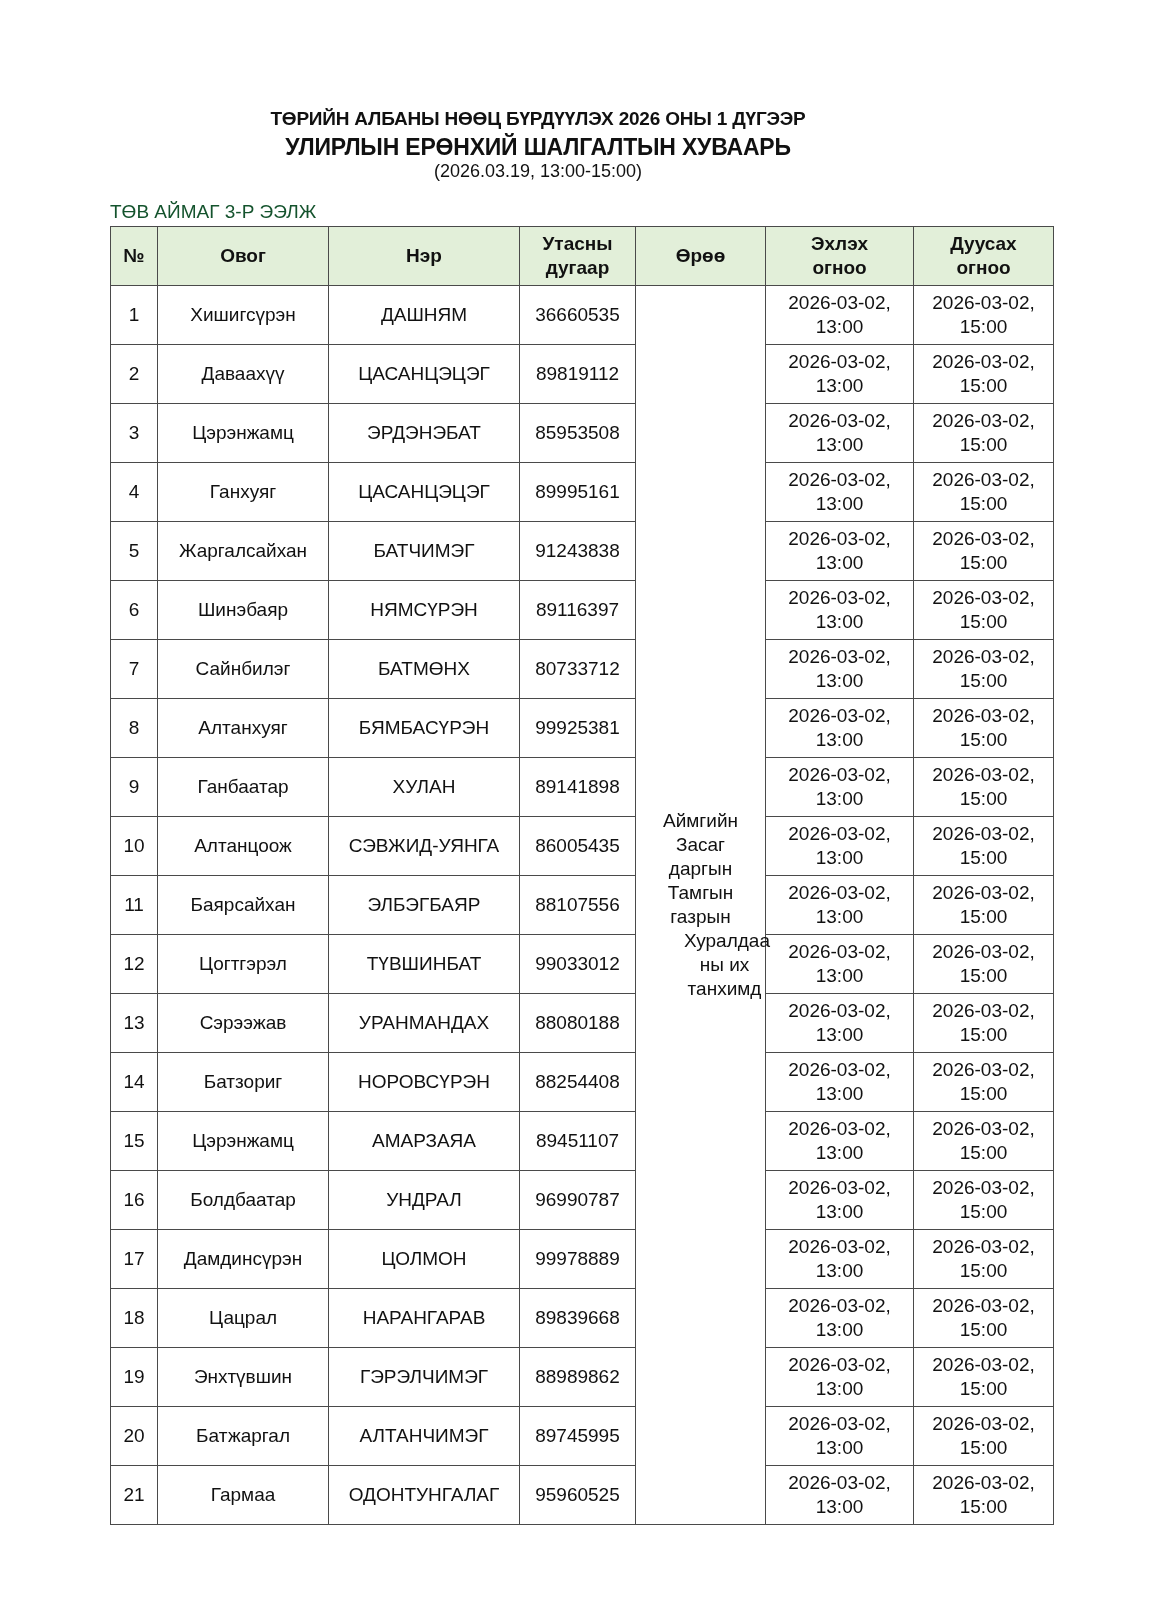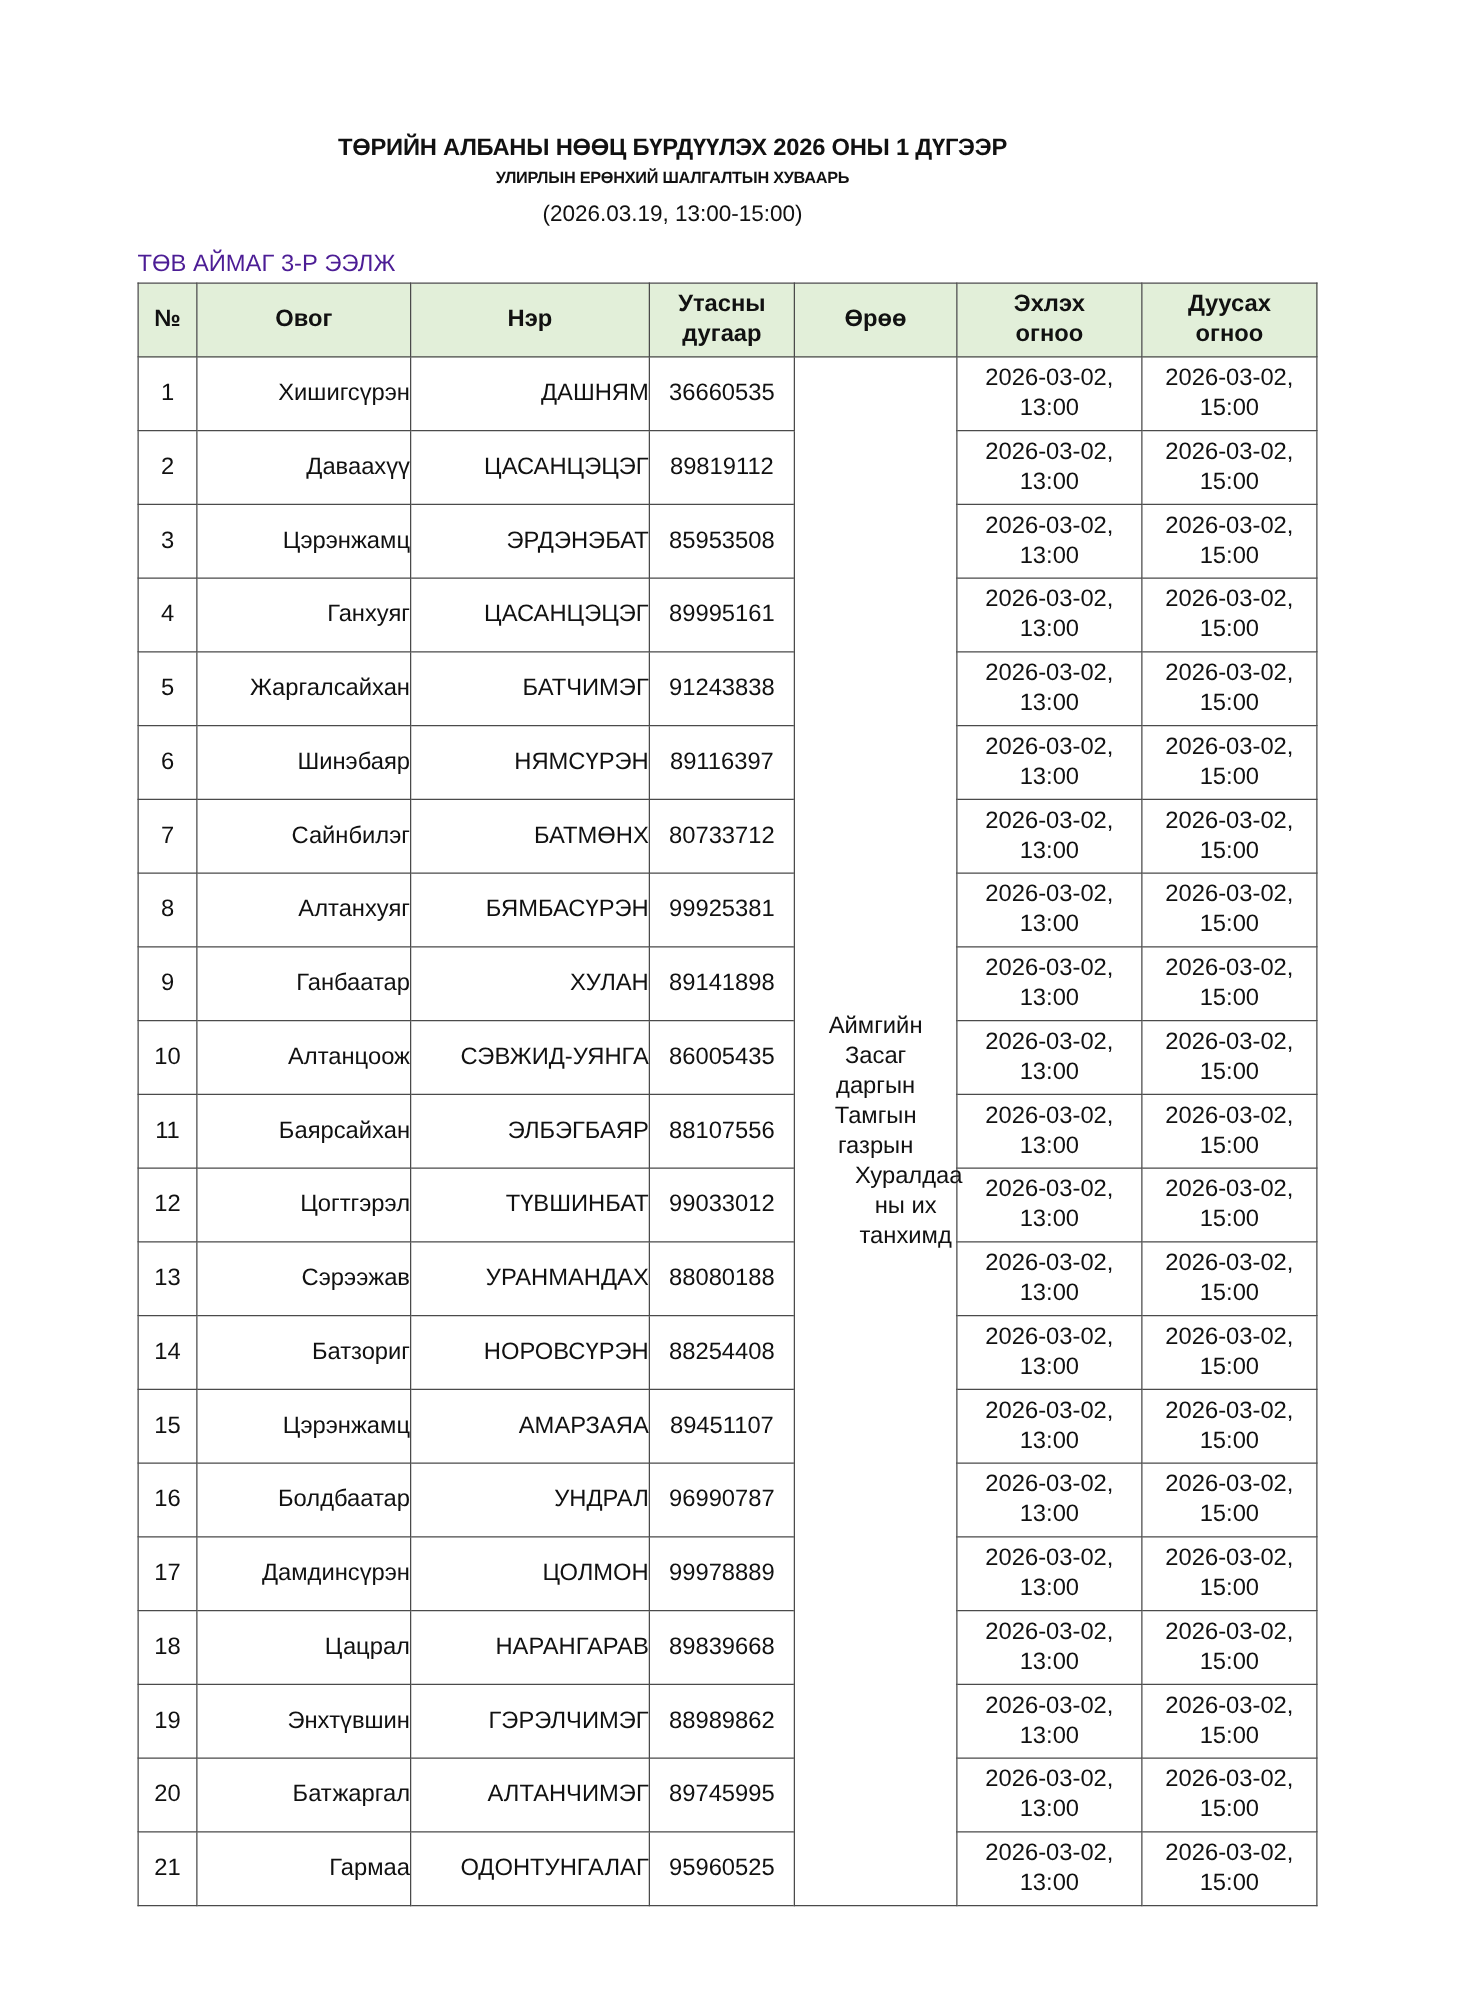--- a/index.html
+++ b/index.html
@@ -1,30 +1,30 @@
 <!DOCTYPE html>
 <html><head>
 <meta charset="utf-8">
 <style>
   html, body { margin: 0; padding: 0; background: #ffffff; }
   body { width: 1169px; height: 1600px; position: relative; overflow: hidden;
          font-family: "Liberation Sans", "DejaVu Sans", sans-serif; color: #111; }
   .title { position: absolute; left: 0; width: 1076px; text-align: center; }
   .t1 { top: 108px; font-size: 19px; font-weight: bold; letter-spacing: -0.2px; }
-  .t2 { top: 134px; font-size: 13px; font-weight: bold; letter-spacing: -0.2px; }
+  .t2 { top: 134px; font-size: 23px; font-weight: bold; letter-spacing: -0.2px; }
   .t3 { top: 161px; font-size: 18px; font-weight: normal; }
-  .section { position: absolute; left: 110px; top: 201px; font-size: 19px; color: #4c1d95; }
+  .section { position: absolute; left: 110px; top: 201px; font-size: 19px; color: #14532d; }
   table.sched { position: absolute; left: 110px; top: 226px; border-collapse: collapse;
                 table-layout: fixed; width: 943px; }
   table.sched th, table.sched td { border: 1.5px solid #4a4a4a; padding: 0; }
   table.sched th { background: #e2efd9; height: 58px; font-size: 19px; font-weight: bold;
                    text-align: center; line-height: 24px; }
   table.sched td { height: 58px; font-size: 19px; line-height: 24px; }
   td.num { text-align: center; }
-  td.surname, td.name { padding-left: 10px; text-align: right; }
+  td.surname, td.name { padding-left: 10px; text-align: center; }
   td.phone { text-align: center; }
   td.date { text-align: center; }
   td.room { text-align: center; vertical-align: middle; line-height: 24px; padding: 0 4px; }
   td.room .bold { font-weight: normal; margin-left: 48px; }
 </style>
 </head>
 <body>
 
 <div class="title t1">ТӨРИЙН АЛБАНЫ НӨӨЦ БҮРДҮҮЛЭХ 2026 ОНЫ 1 ДҮГЭЭР</div>
 <div class="title t2">УЛИРЛЫН ЕРӨНХИЙ ШАЛГАЛТЫН ХУВААРЬ</div>

